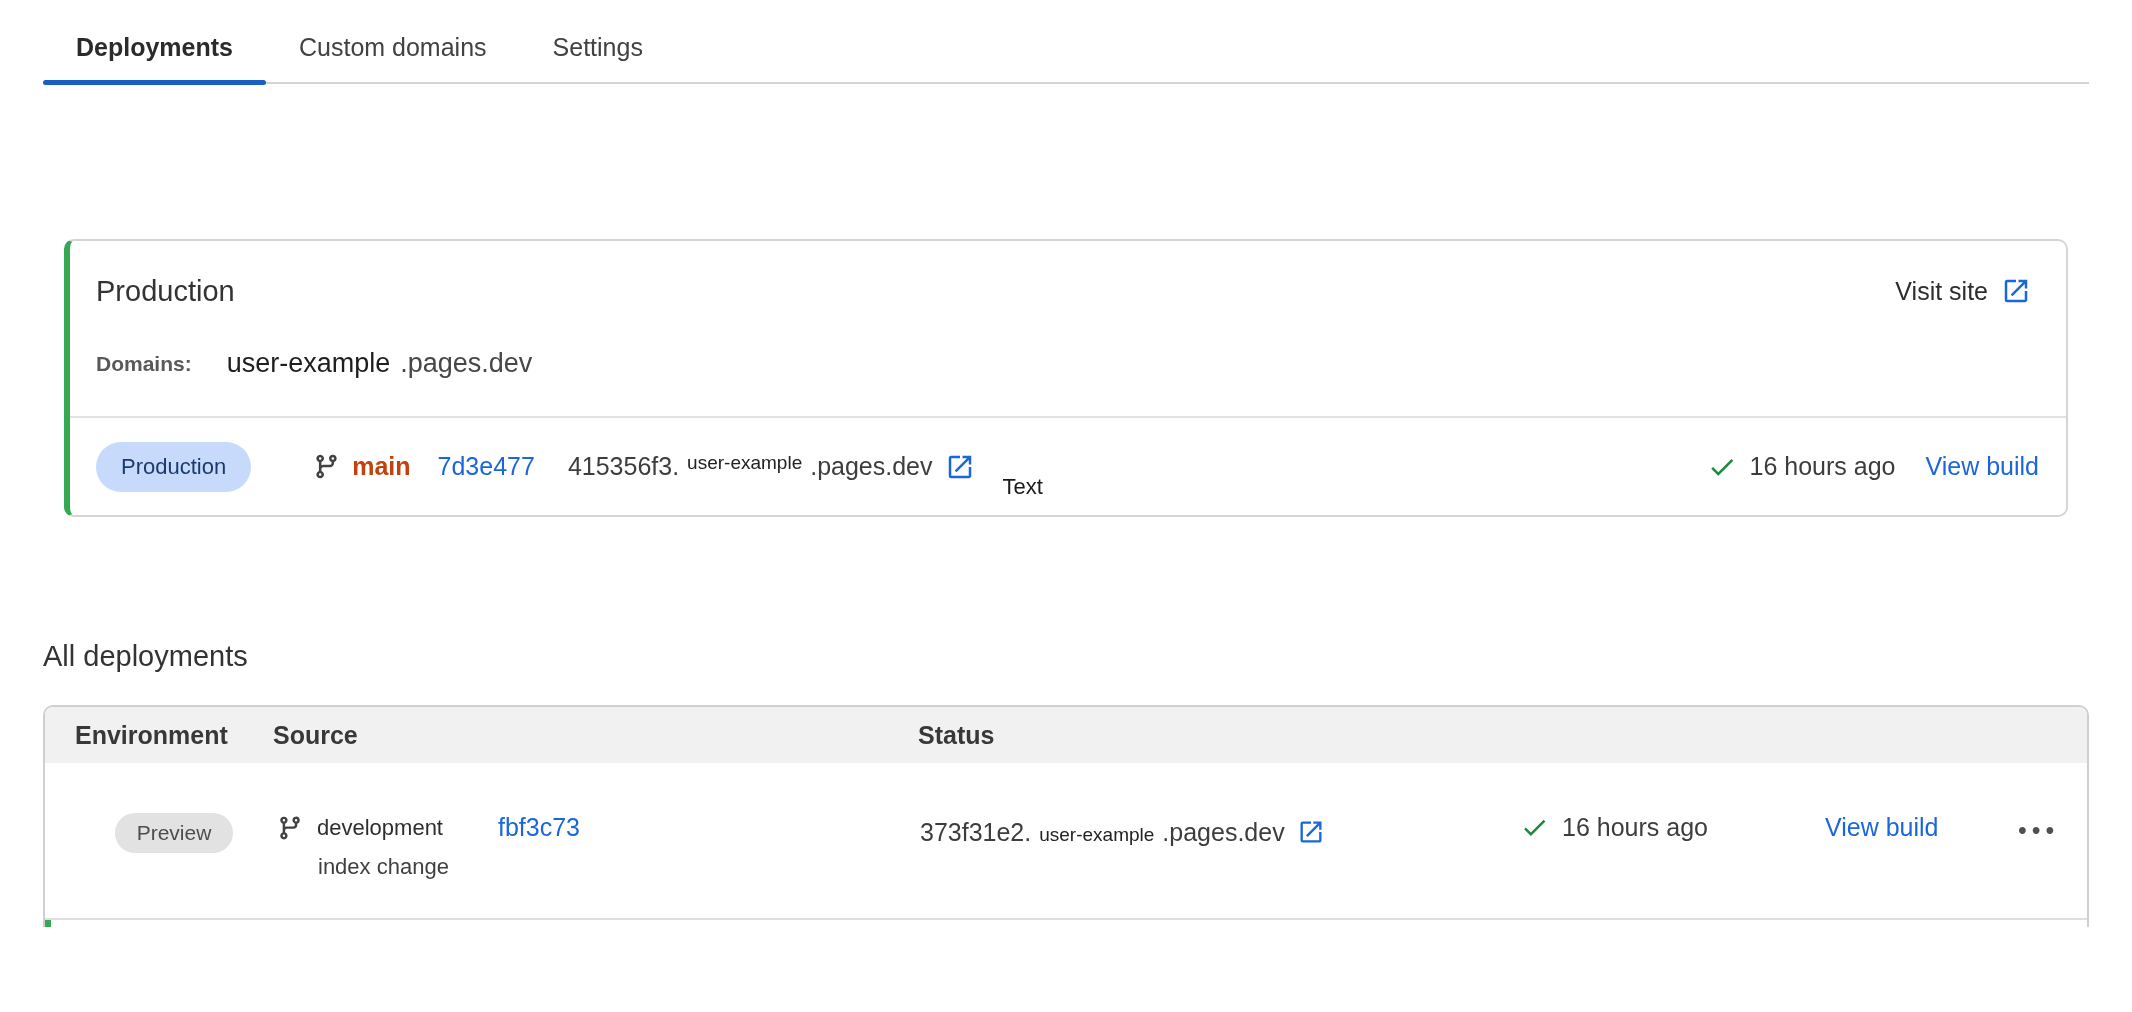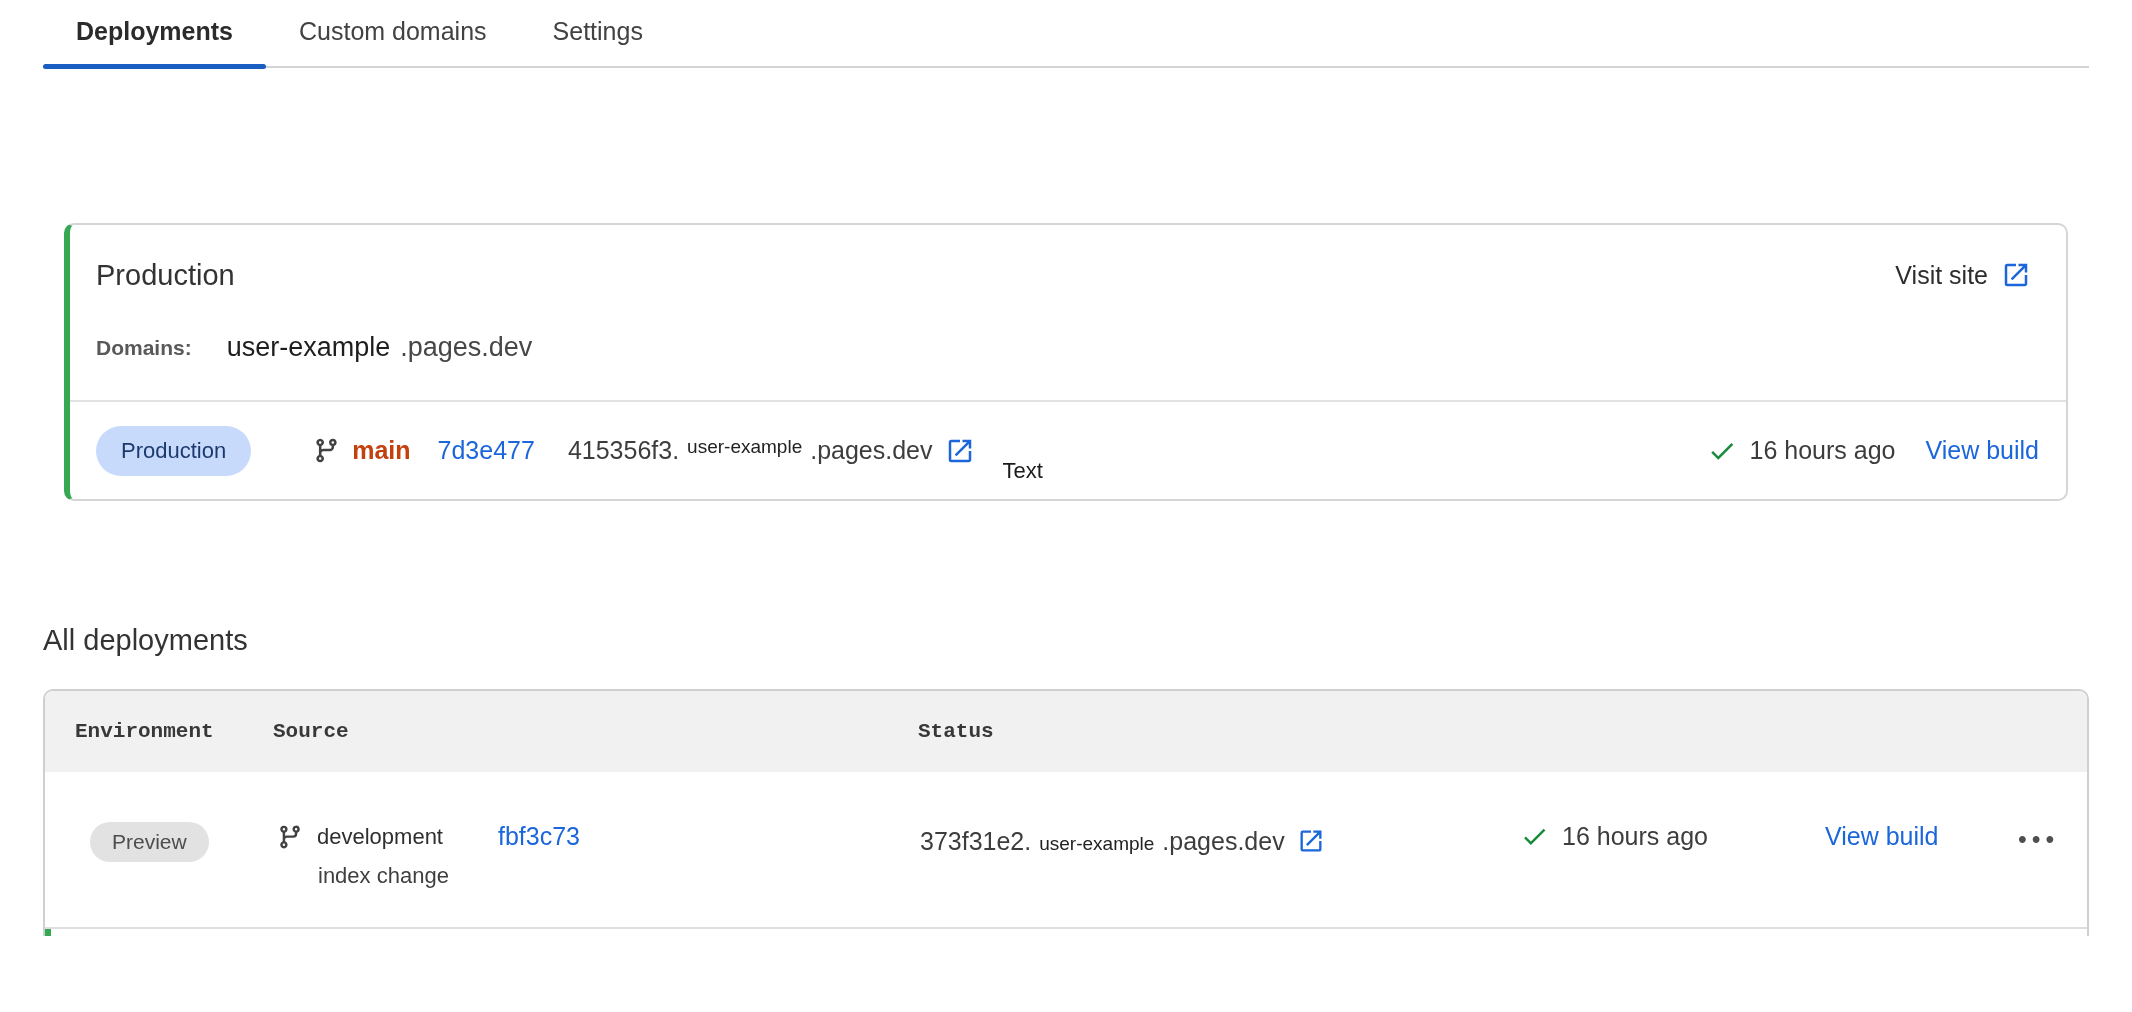--- a/index.html
+++ b/index.html
@@ -1,20 +1,20 @@
 <!DOCTYPE html>
 <html><head>
 <meta charset="utf-8">
 <style>
   * { margin:0; padding:0; box-sizing:border-box; }
   html,body { width:2132px; height:1012px; background:#ffffff; overflow:hidden;
               font-family:"Liberation Sans", sans-serif; color:#3b3b3b; }
 
   
-  .tabs { margin:0 43px; padding-top:3px; display:flex;
+  .tabs { margin:0 43px; padding-top:19px; display:flex;
           border-bottom:2px solid #d4d4d4; }
   .tab { font-size:25px; line-height:29px; padding:14px 33px 20px; color:#424242;
          position:relative; white-space:nowrap; cursor:pointer; }
   .tab.active { font-weight:600; color:#2b2b2b; }
   .tab.active::after { content:""; position:absolute; left:0; right:0; bottom:-3px;
                        height:5px; background:#1B5EC2; border-radius:3px; }
 
   
   .prod-card { margin:155px 64px 0; border:2px solid #d5d5d5;
                border-left:6px solid #34A853; border-radius:10px; background:#fff; }
@@ -52,25 +52,25 @@
   .time-label { margin-left:13px; font-size:25px; color:#3d3d3d; }
   .view-build { margin-left:30px; font-size:25px; color:#1B66DB; cursor:pointer; }
 
   
   .all-title { margin:122px 0 0 43px; font-size:29px; line-height:34px;
                font-weight:500; color:#333333; }
   .dep-table { margin:32px 43px 0; border:2px solid #cfcfcf; border-bottom:none;
                border-radius:10px 10px 0 0; overflow:hidden; }
   .grid-cols { display:grid;
                grid-template-columns:228px 645px 602px 280px 218px 1fr; }
-  .thead { background:#f1f1f1; height:81px; align-items:center;
-           font-size:21px; font-weight:600; color:#383838;font-family:Liberation Mono, monospace; }
+  .thead { background:#f1f1f1; height:56px; align-items:center;
+           font-size:25px; font-weight:600; color:#383838; }
   .th-env { padding-left:30px; }
   .trow { background:#fff; padding:50px 0 38px; align-items:start; }
-  .td-env { padding-left:45px; }
+  .td-env { padding-left:30px;text-align:center; }
   .src-line1 { display:flex; align-items:center; }
   .src-branch-icon { margin-left:4px; flex:none; }
   .src-branch-name { margin-left:14px; font-size:22px; color:#2e2e2e; }
   .src-commit { margin-left:55px; font-size:25px; color:#1B66DB; cursor:pointer; }
   .src-msg { margin:12px 0 0 45px; font-size:22px; color:#3f3f3f; }
   .td-dep { display:flex; align-items:baseline; padding-left:2px; }
   .td-status { display:flex; align-items:center; }
   .td-action { padding-left:25px; }
   .menu-dots { font-size:25px; letter-spacing:5px; color:#4f4f4f; cursor:pointer;
                line-height:34px; }

